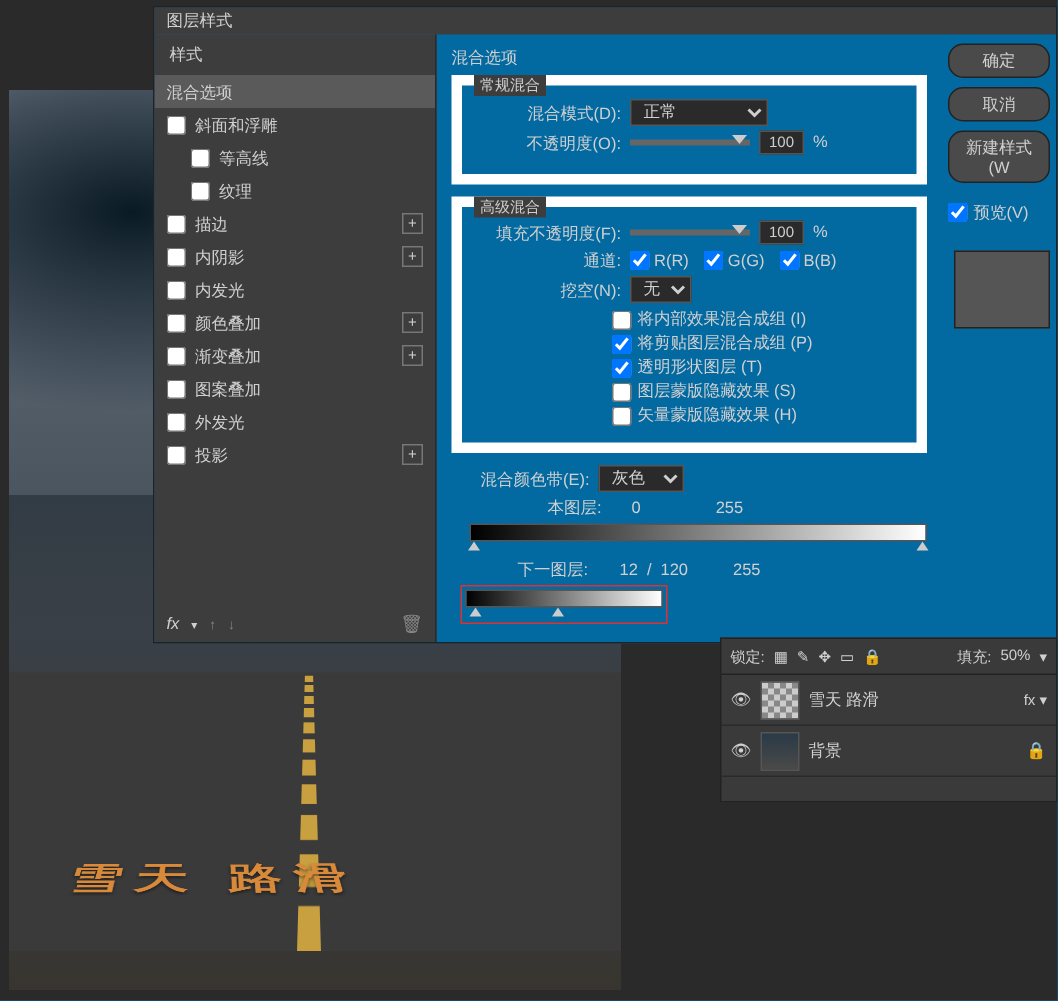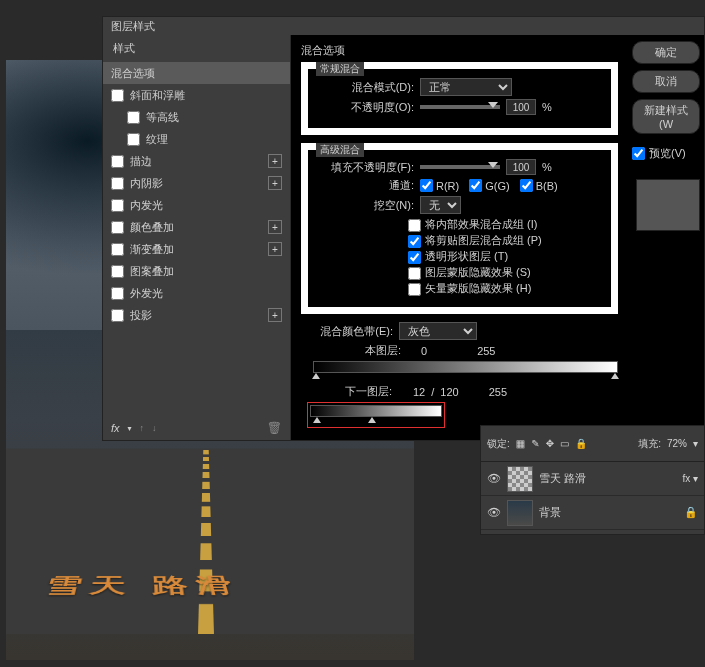--- a/index.html
+++ b/index.html
@@ -2,21 +2,21 @@
 <html><head>
 <meta charset="utf-8">
 <style>
   * { margin: 0; padding: 0; box-sizing: border-box; }
   body { font-family: "Microsoft YaHei", sans-serif; font-size: 11px; color: #d0d0d0; background: #2a2a2a; width: 705px; height: 667px; overflow: hidden; position: relative; }
   .canvas-img { position: absolute; left: 6px; top: 60px; width: 408px; height: 600px; background: linear-gradient(to bottom, #1a2630 0%, #2a3840 30%, #3a4048 60%, #383530 100%); overflow: hidden; }
   .road { position: absolute; left: 50%; bottom: 0; width: 200%; height: 55%; background: #3a3a3a; transform: translateX(-50%) perspective(300px) rotateX(65deg); }
   .road-line { position: absolute; left: 48%; bottom: 0; width: 8px; height: 55%; background: repeating-linear-gradient(to top, #c8a040 0 20px, transparent 20px 30px); transform: perspective(300px) rotateX(65deg); }
   .road-text { position: absolute; bottom: 50px; left: 40px; font-size: 36px; color: #d88a3a; font-weight: bold; transform: perspective(400px) rotateX(55deg); letter-spacing: 8px; text-shadow: 0 2px 3px rgba(0,0,0,0.5); }
   .trees { position: absolute; top: 0; left: 0; right: 0; height: 45%; background: radial-gradient(ellipse at 20% 30%, #0a1a25 0%, transparent 50%), radial-gradient(ellipse at 80% 30%, #0a1a25 0%, transparent 50%), linear-gradient(to bottom, #6a7580, #4a5560); }
-  .dialog { position: absolute; left: 102px; top: 16px; width: 603px; height: 425px; background: #000000; border: 1px solid #222; display: flex; flex-direction: column; }
+  .dialog { position: absolute; left: 102px; top: 4px; width: 603px; height: 425px; background: #0369a1; border: 1px solid #222; display: flex; flex-direction: column; }
   .dlg-title { height: 18px; line-height: 18px; padding: 0 8px; background: #3d3d3d; font-size: 11px; }
   .dlg-body { flex: 1; display: flex; }
   .col-styles { width: 188px; background: #3d3d3d; border-right: 1px solid #2a2a2a; display: flex; flex-direction: column; }
   .styles-hdr { padding: 6px 10px; font-size: 11px; }
   .styles-list { flex: 1; overflow: auto; }
   .style-row { display: flex; align-items: center; padding: 4px 8px; height: 22px; }
   .style-row.sel { background: #5a5a5a; }
   .style-row.indent { padding-left: 24px; }
   .style-row input[type=checkbox] { margin-right: 6px; }
   .style-row .plus { margin-left: auto; width: 14px; height: 14px; border: 1px solid #777; display: flex; align-items: center; justify-content: center; font-size: 10px; cursor: pointer; }
@@ -41,21 +41,21 @@
   .numbox { width: 30px; height: 16px; background: #2a2a2a; border: 1px solid #555; color: #d0d0d0; text-align: center; font-size: 10px; }
   .chk-grid { margin-left: 90px; }
   .chk-grid label { display: flex; align-items: flex-end; gap: 4px; margin: 1px 0; font-size: 11px; }
   .inline-chks { display: flex; gap: 10px; align-items: flex-start; }
   .inline-chks label { display: flex; align-items: center; gap: 3px; }
   .gslider { position: relative; height: 20px; }
   .gslider .grad { height: 12px; background: linear-gradient(to right, #000, #fff); border: 1px solid #555; }
   .gmark { position: absolute; top: 12px; width: 0; height: 0; border-left: 4px solid transparent; border-right: 4px solid transparent; border-bottom: 6px solid #ccc; transform: translateX(-50%); }
   .redbox { border: 1px solid #e03030; padding: 2px; }
   .layers-panel { position: absolute; right: 0; top: 425px; width: 225px; height: 110px; background: #3a3a3a; border: 1px solid #222; }
-  .lp-hdr { height: 36px; display: flex; align-items: center; padding: 0 6px; gap: 6px; border-bottom: 1px solid #222; font-size: 10px; }
+  .lp-hdr { height: 24px; display: flex; align-items: center; padding: 0 6px; gap: 6px; border-bottom: 1px solid #222; font-size: 10px; }
   .lp-row { display: flex; align-items: center; height: 34px; padding: 0 6px; gap: 6px; border-bottom: 1px solid #2a2a2a; }
   .eye { width: 14px; text-align: center; }
   .thumb { width: 26px; height: 26px; background: #ccc; border: 1px solid #555; }
   .thumb.checker { background: repeating-conic-gradient(#888 0 25%, #ccc 0 50%) 0 0/8px 8px; }
   .thumb.bgimg { background: linear-gradient(to bottom,#2a3a48,#4a4a48); }
   .lp-row .fx-badge { margin-left: auto; font-size: 10px; }
   .lock-icon { margin-left: auto; }
 </style>
 </head>
 <body>
@@ -205,21 +205,21 @@
             <label>
                 <input type="checkbox" style="">
                 <span>矢量蒙版隐藏效果 (H)</span>
               </label>
           </div>
         </div>
 
         <div>
           <div class="frow">
             <span class="lbl" style="width:92px">混合颜色带(E):</span>
-            <select style="width:78px"><option>灰色</option></select>
+            <select style="width:57px"><option>灰色</option></select>
           </div>
           <div class="frow" style="margin-left:44px">
             <span style="width:56px;text-align:right">本图层:</span>
             <span style="margin-left:20px">0</span>
             <span style="margin-left:50px">255</span>
           </div>
           <div class="gslider" style="margin-left:12px">
             <div class="grad"></div>
             <div class="gmark" style="left:1%"></div>
             <div class="gmark" style="left:99%"></div>
@@ -257,21 +257,21 @@
 
 <div class="layers-panel">
   <div class="lp-hdr">
     <span>锁定:</span>
     <span>▦</span>
     <span>✎</span>
     <span>✥</span>
     <span>▭</span>
     <span>🔒</span>
     <span style="margin-left:auto">填充:</span>
-    <span>72%</span>
+    <span>50%</span>
     <span>▾</span>
   </div>
   <div class="lp-row">
     <span class="eye">👁</span>
     <div class="thumb checker"></div>
     <span>雪天     路滑</span>
     <span class="fx-badge">fx ▾</span>
   </div>
   <div class="lp-row">
     <span class="eye">👁</span>

